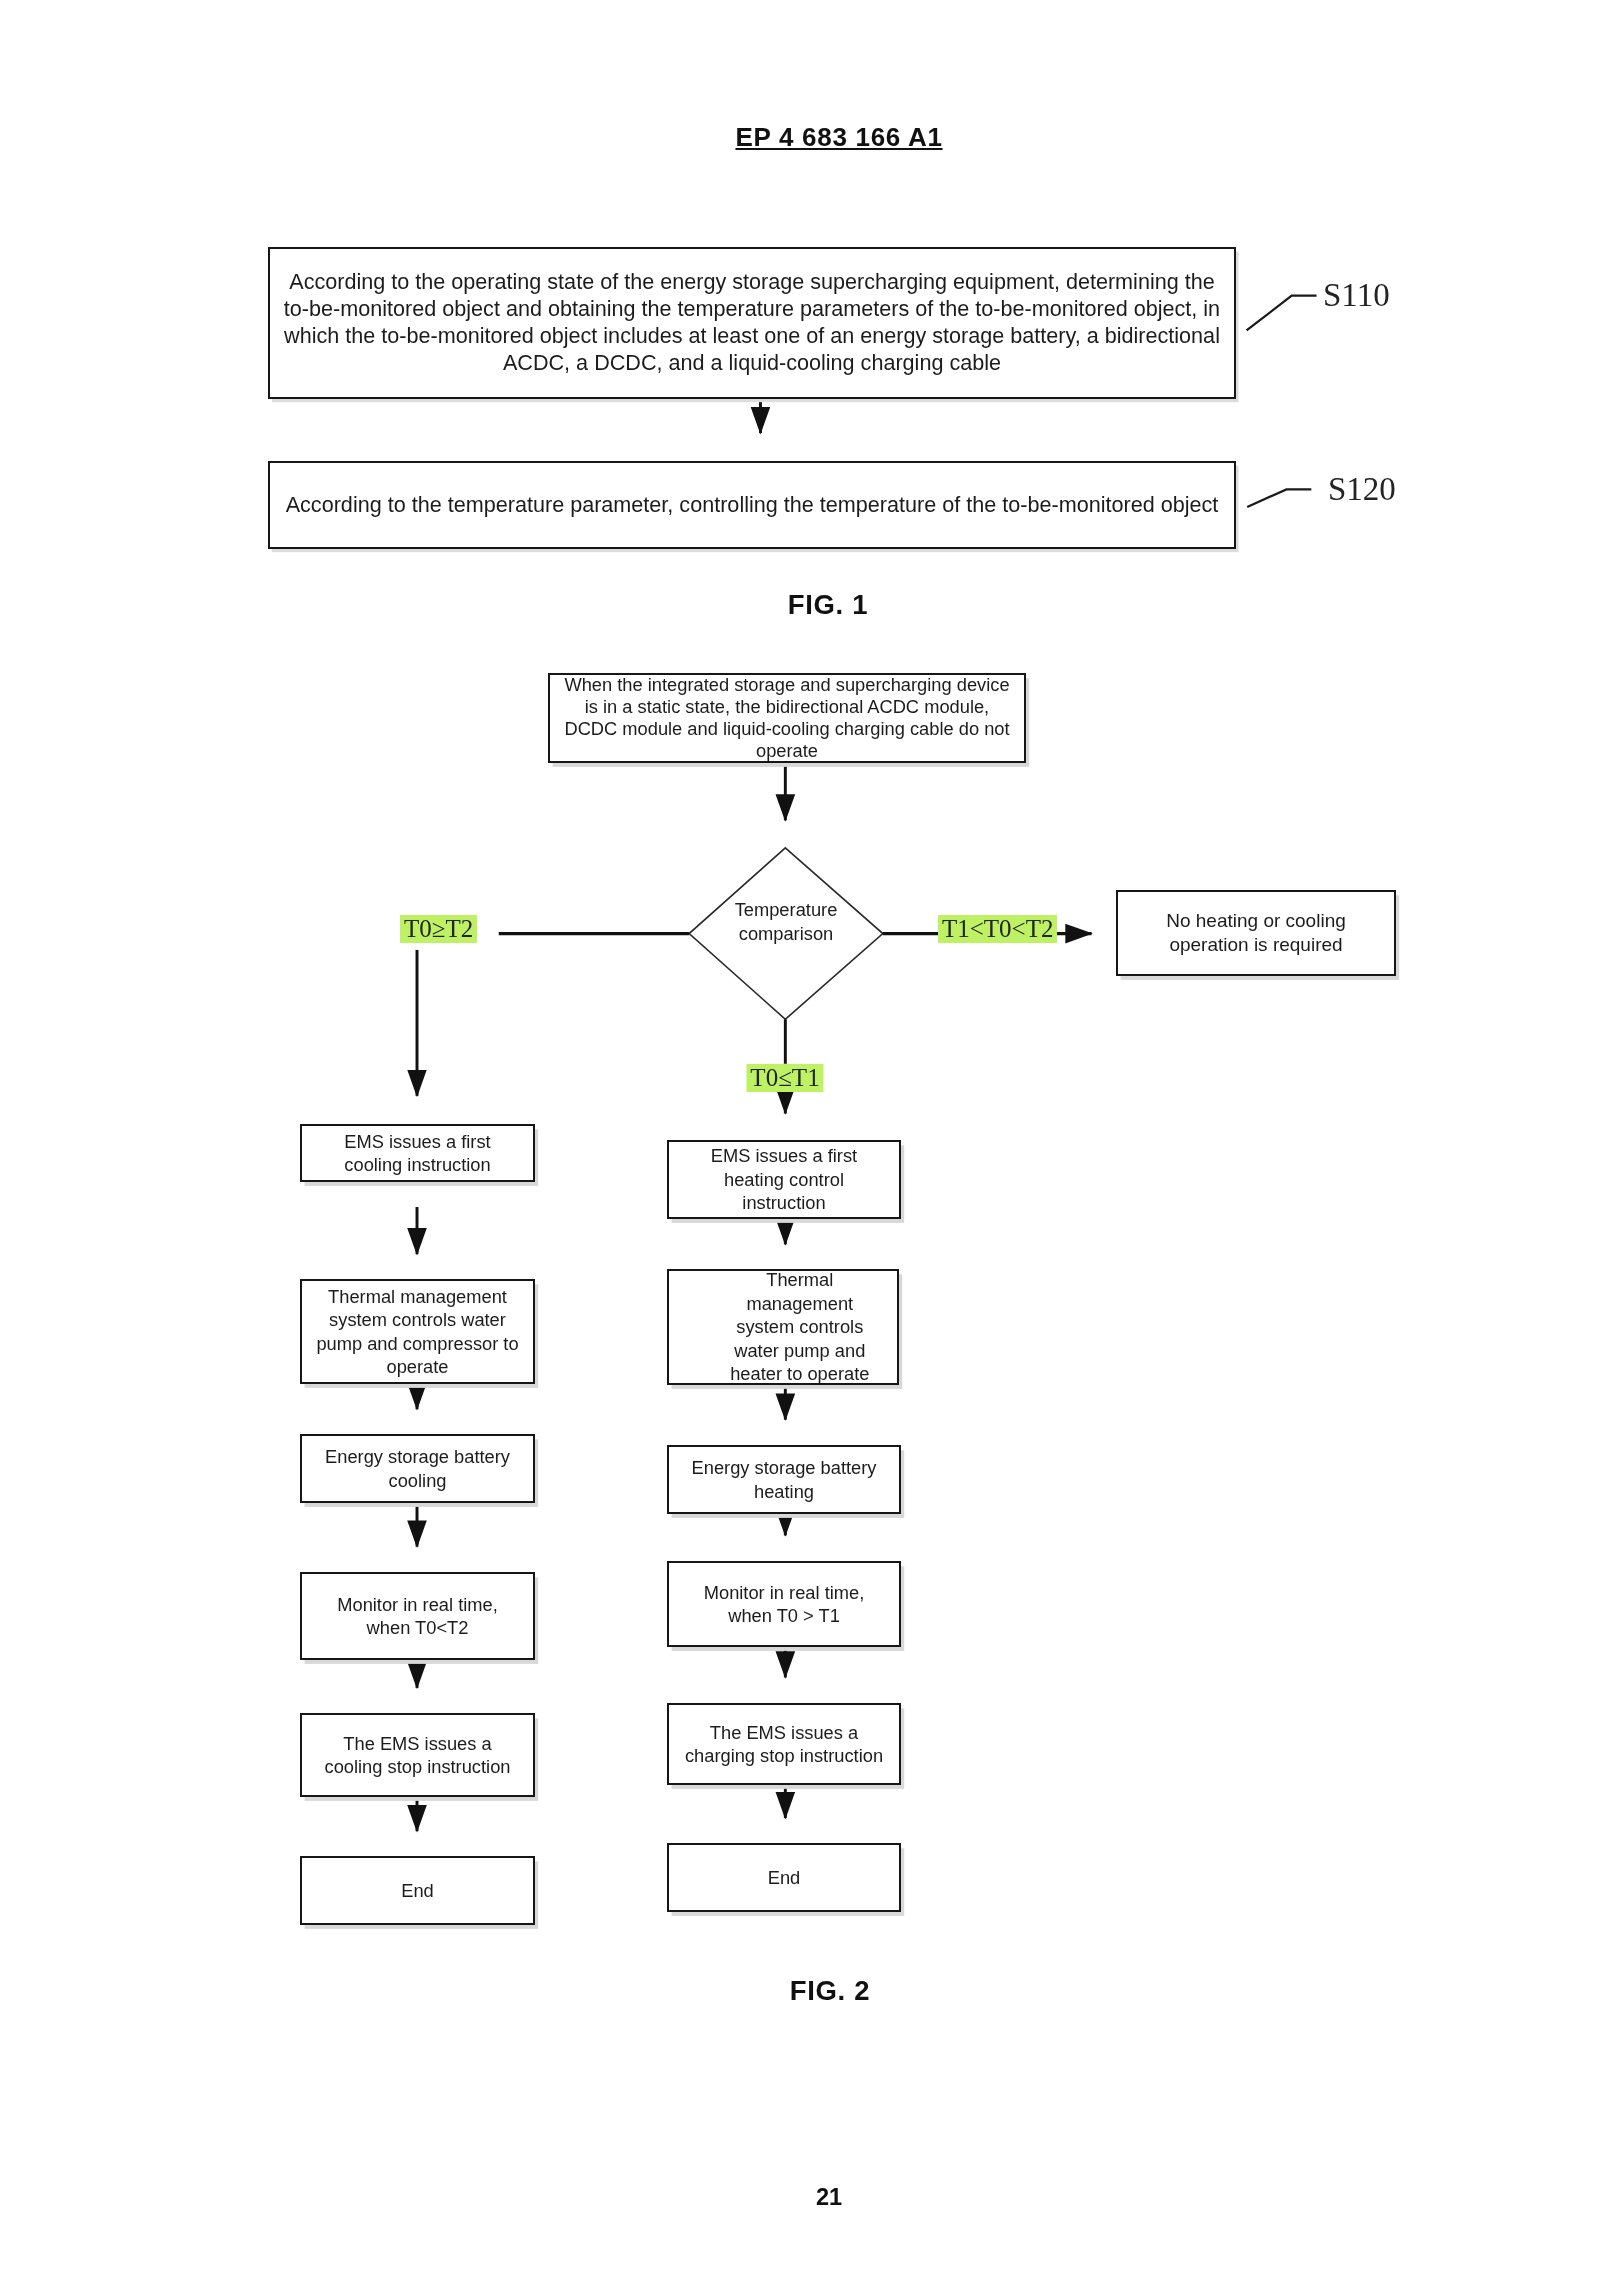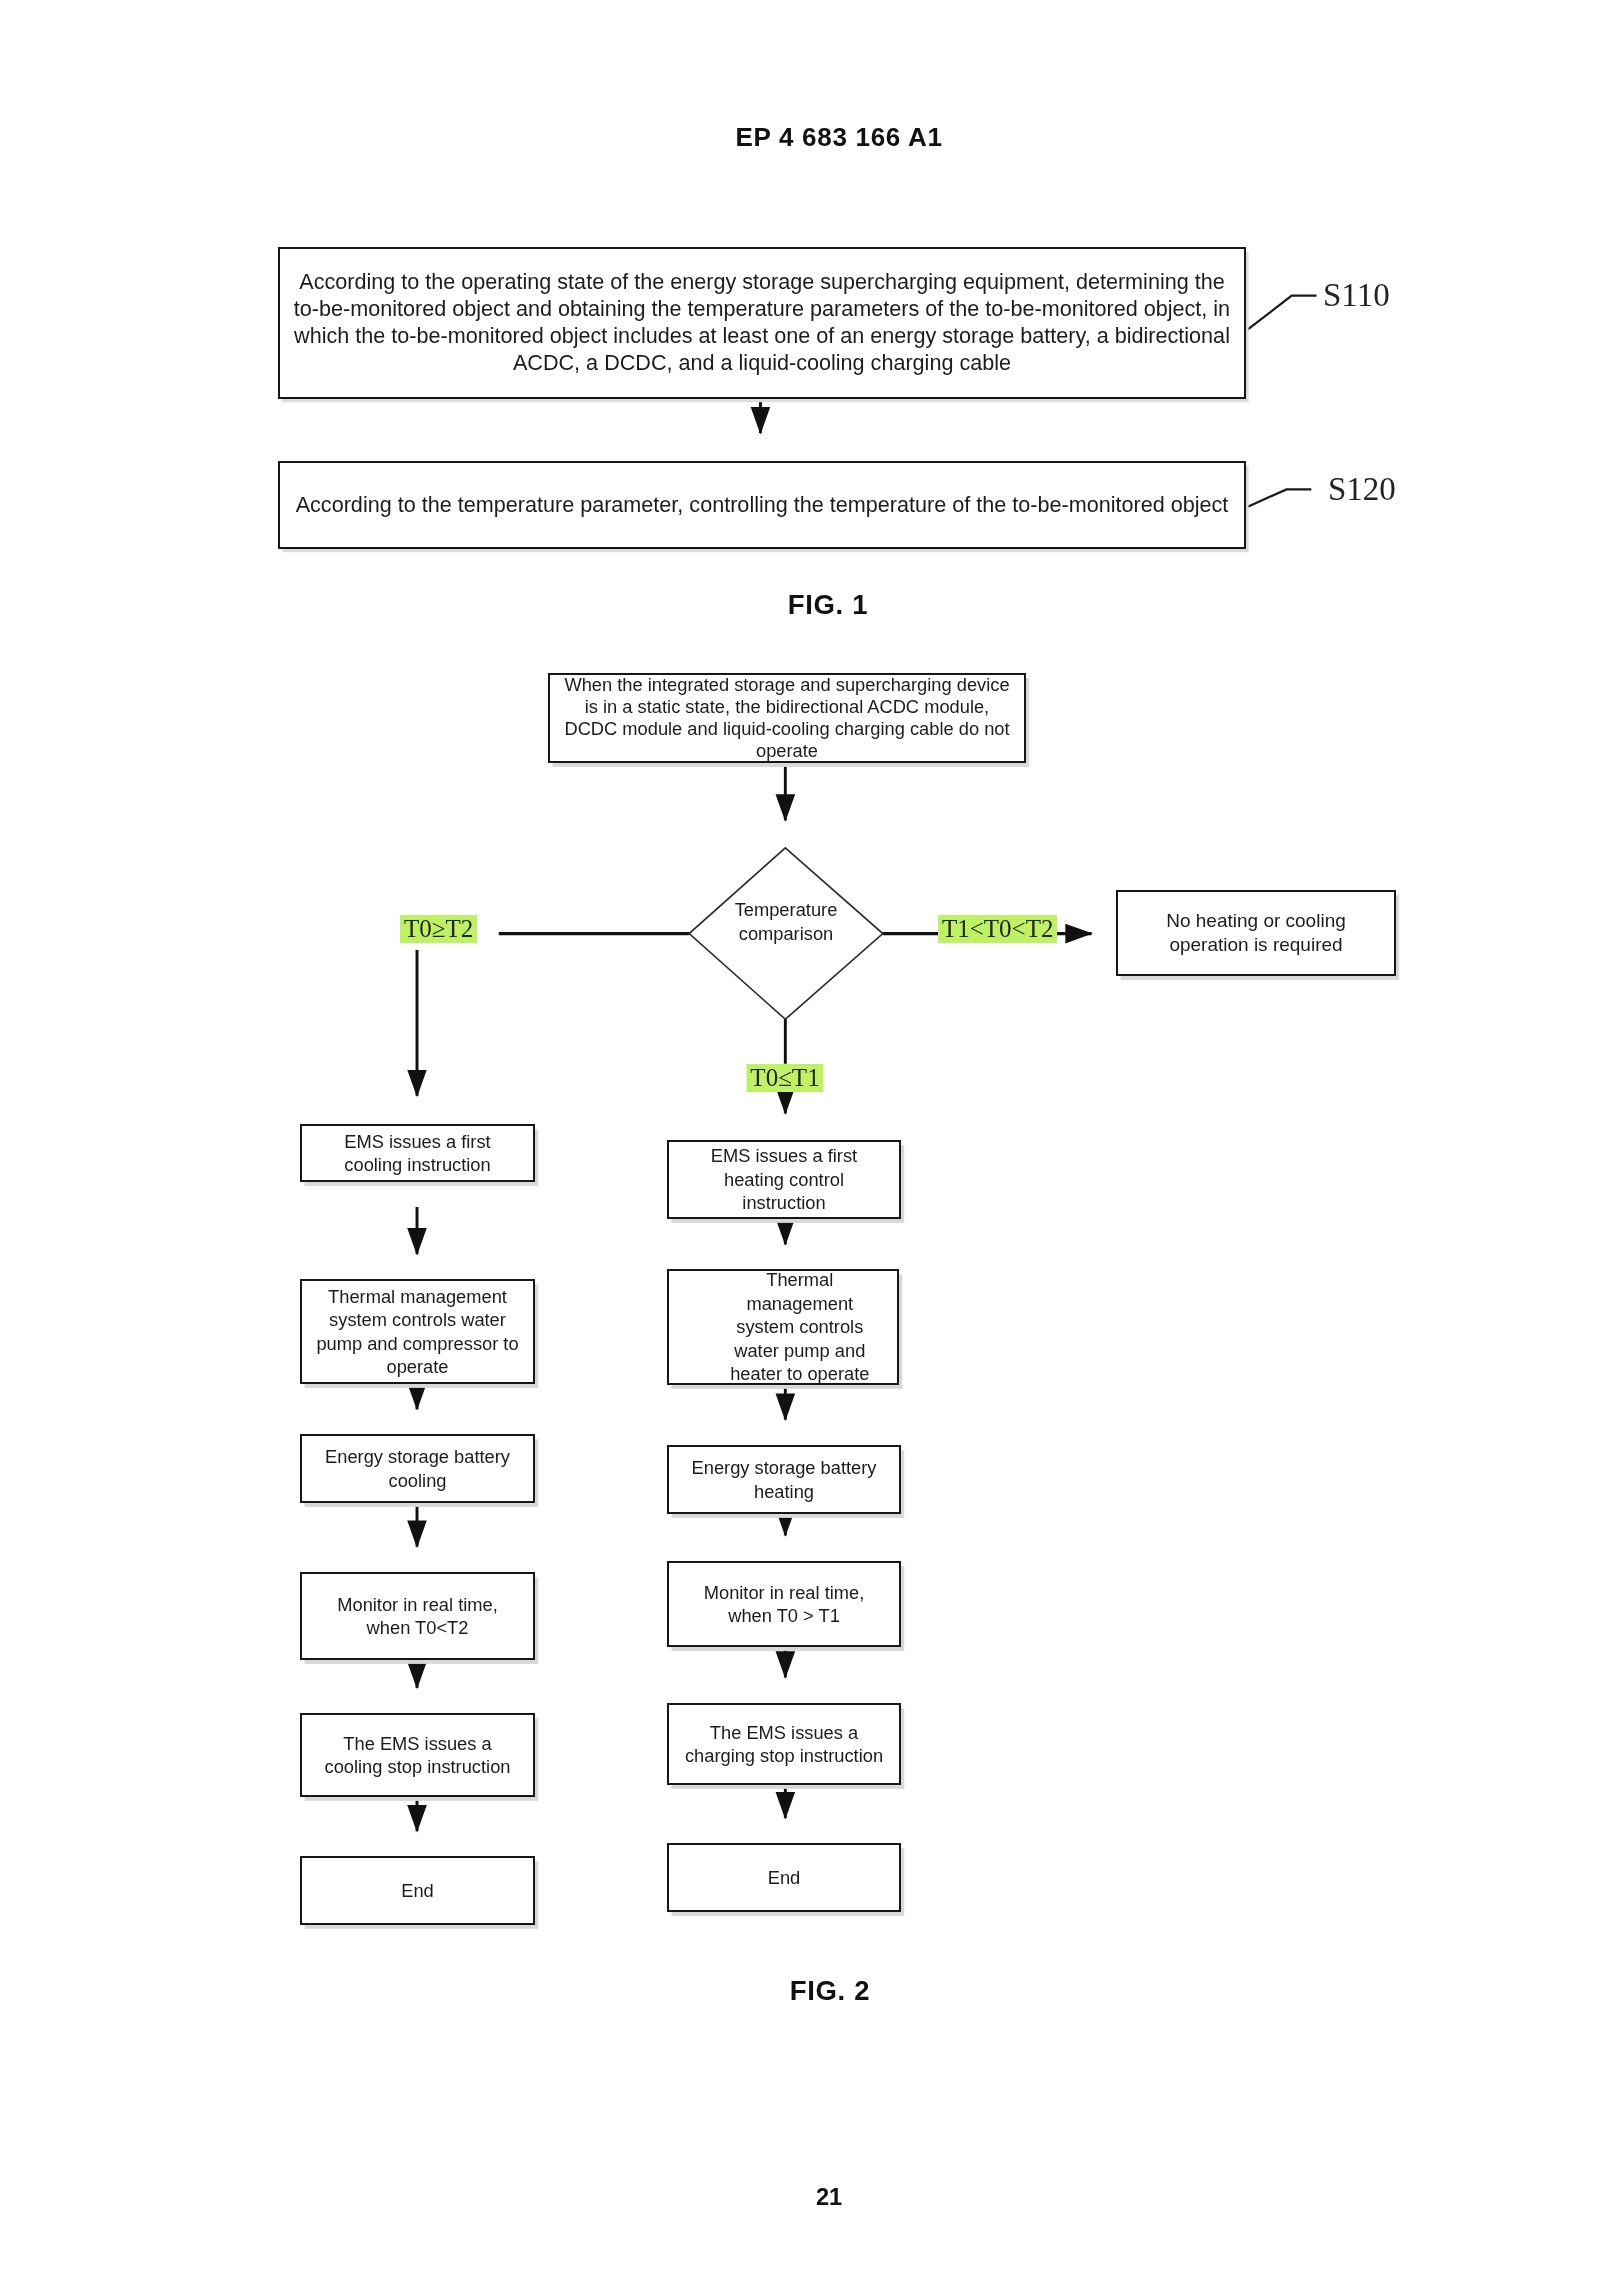--- a/index.html
+++ b/index.html
@@ -29,21 +29,21 @@
     display: flex;
     align-items: center;
     justify-content: center;
     text-align: center;
     color: #1c1c1c;
   }
   .shadow {
     box-shadow: 3.9px 4.6px 0 -0.7px #d8d8d8;
   }
   .fig1-box {
-    left: 278px;
+    left: 268px;
     width: 968px;
     font-size: 21.6px;
     line-height: 1.25;
     padding: 15px 13px;
     box-shadow: 3.3px 3.9px 0 -0.7px #dcdcdc;
   }
   .flow-box {
     font-size: 18.3px;
     line-height: 1.28;
     padding: 3.9px 14.4px;
@@ -131,21 +131,21 @@
 
     <g stroke="#111111" stroke-width="4.5" marker-end="url(#arrow)">
       <line x1="1200" y1="1865" x2="1200" y2="1902"></line>
       <line x1="1200" y1="2119" x2="1200" y2="2170"></line>
       <line x1="1200" y1="2315" x2="1200" y2="2347"></line>
       <line x1="1200" y1="2519" x2="1200" y2="2564"></line>
       <line x1="1200" y1="2729" x2="1200" y2="2779"></line>
     </g>
   </svg>
 
-  <div class="caption" style="left:839px; top:122px; font-size:26px;">EP 4 683 166 A1</div>
+  <div class="caption" style="left:839px; top:122px; font-size:26px;text-decoration:underline;">EP 4 683 166 A1</div>
 
   <div class="box fig1-box" style="top:247px; height:152px;">According to the operating state of the energy storage supercharging equipment, determining the to-be-monitored object and obtaining the temperature parameters of the to-be-monitored object, in which the to-be-monitored object includes at least one of an energy storage battery, a bidirectional ACDC, a DCDC, and a liquid-cooling charging cable</div>
   <div class="serif-label step-label" style="left:1323px; top:277px;">S110</div>
 
   <div class="box fig1-box" style="top:461px; height:88px;">According to the temperature parameter, controlling the temperature of the to-be-monitored object</div>
   <div class="serif-label step-label" style="left:1328px; top:471px;">S120</div>
 
   <div class="caption" style="left:828px; top:589px;">FIG. 1</div>
 
   <div class="box shadow" style="left:548px; top:673px; width:478px; height:90px; font-size:18.3px; line-height:1.2; padding:3.9px 11.8px;">When the integrated storage and supercharging device is in a static state, the bidirectional ACDC module, DCDC module and liquid-cooling charging cable do not operate</div>

